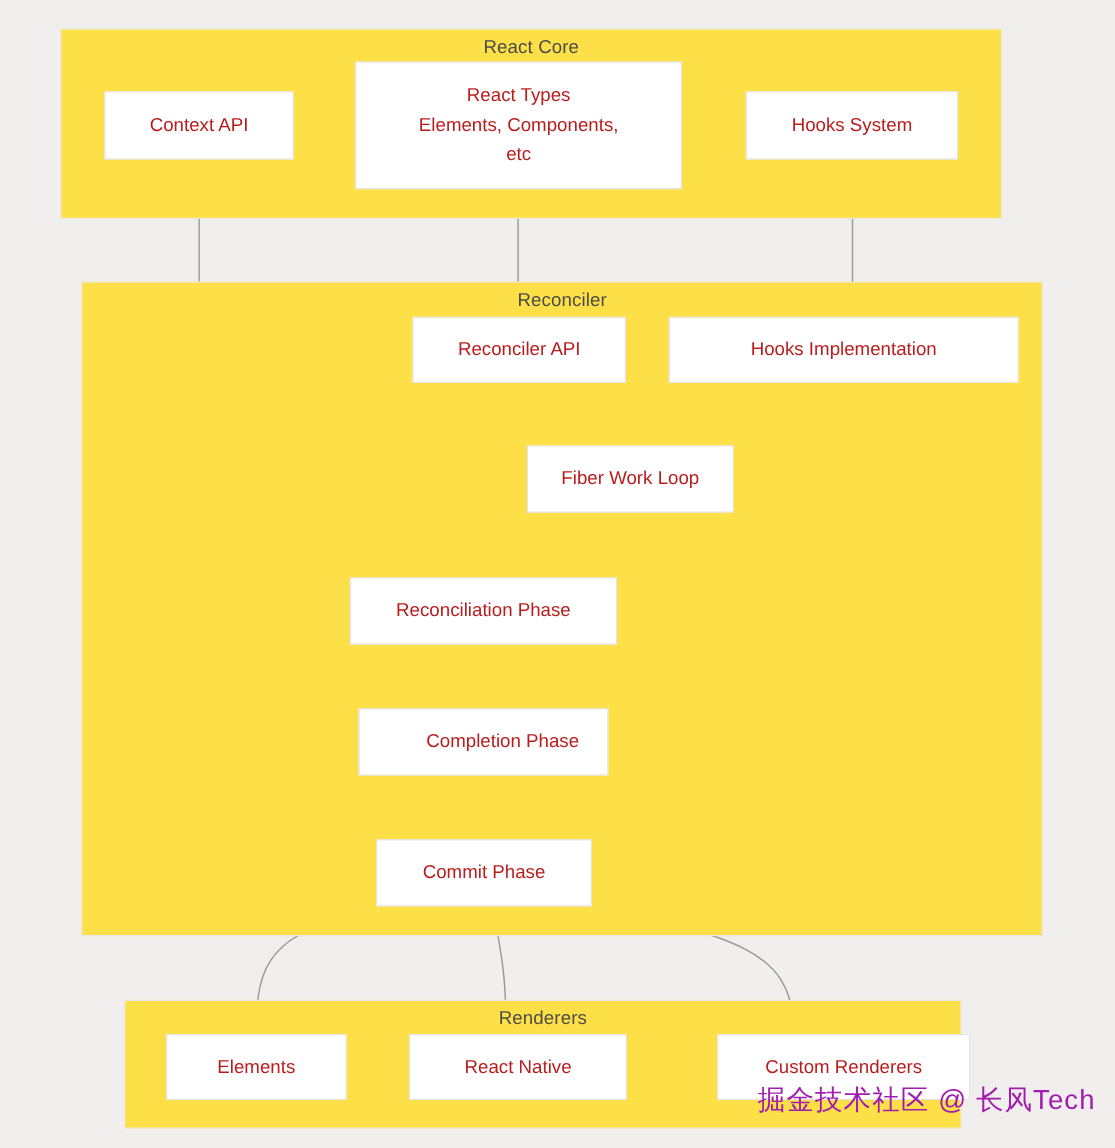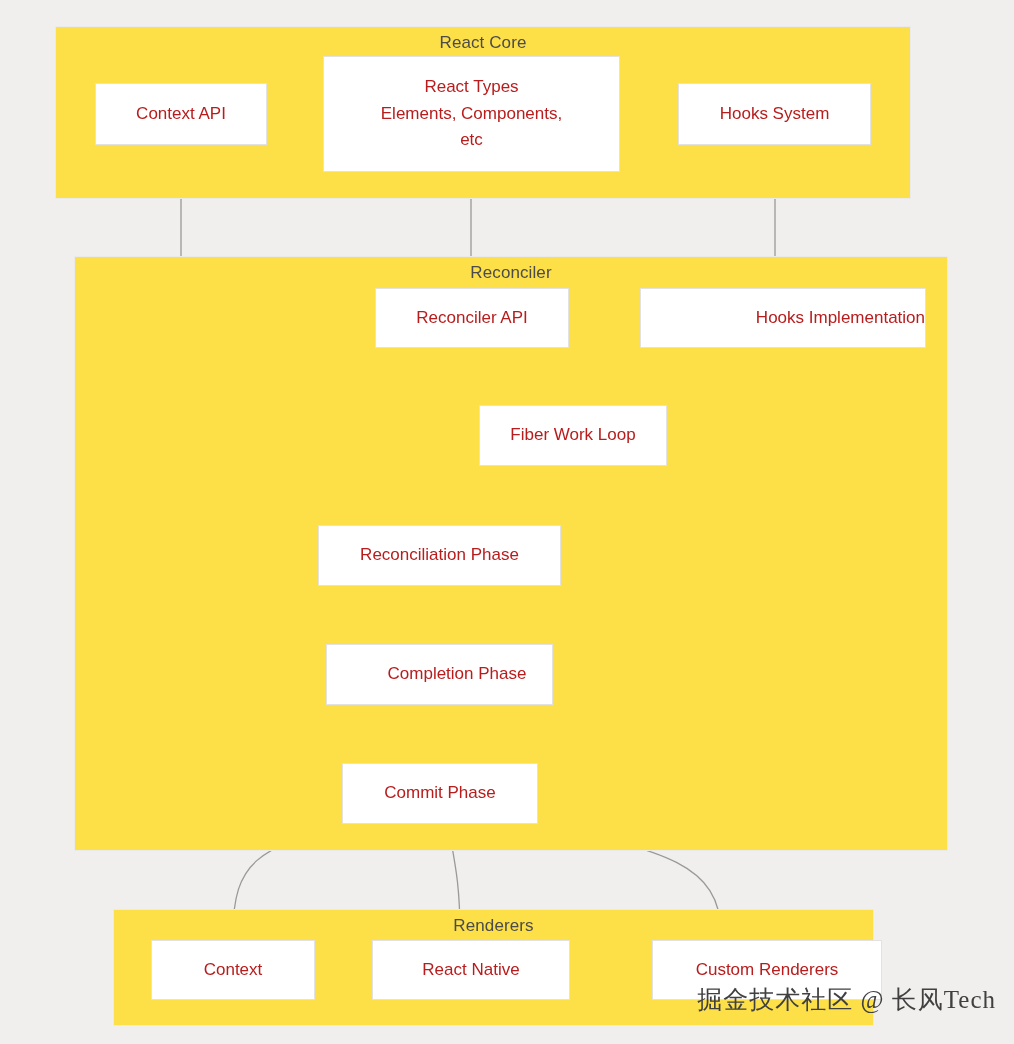--- a/index.html
+++ b/index.html
@@ -56,25 +56,25 @@
     text-align: center;
     line-height: 1.55;
     z-index: 2;
   }
   .node .line { display: block; white-space: nowrap; }
   .watermark {
     position: absolute;
     right: 18px;
     bottom: 28px;
     font-size: 25px;
-    color: #404040;
+    color: #a21caf;
     letter-spacing: 1px;
     white-space: nowrap;
     z-index: 5;
-    font-family: Liberation Serif, serif;
+    font-family: Liberation Sans, sans-serif;
   }
 </style>
 </head>
 <body>
 
 <div id="stage">
 
   <svg id="edges" viewBox="0 0 1014 1044">
     <defs>
       <marker id="arrow" markerWidth="10" markerHeight="10" refX="8" refY="4" orient="auto" markerUnits="userSpaceOnUse">
@@ -113,37 +113,37 @@
       <span class="line">React Types</span>
       <span class="line">Elements, Components,</span>
       <span class="line">etc</span>
     </div>
   <div class="node" id="node-hooks-system" style="left: 678px; top: 83px; width: 193px; height: 62px;">
       <span class="line">Hooks System</span>
     </div>
   <div class="node" id="node-reconciler-api" style="left: 375px; top: 288px; width: 194px; height: 60px;">
       <span class="line">Reconciler API</span>
     </div>
-  <div class="node" id="node-hooks-implementation" style="left: 640px; top: 288px; width: 286px; height: 60px; align-items: flex-end;">
+  <div class="node" id="node-hooks-implementation" style="left: 608px; top: 288px; width: 318px; height: 60px;">
       <span class="line">Hooks Implementation</span>
     </div>
   <div class="node" id="node-fiber-work-loop" style="left: 479px; top: 405px; width: 188px; height: 61px;">
       <span class="line">Fiber Work Loop</span>
     </div>
   <div class="node" id="node-reconciliation-phase" style="left: 318px; top: 525px; width: 243px; height: 61px;">
       <span class="line">Reconciliation Phase</span>
     </div>
   <div class="node" id="node-completion-phase" style="left: 326px; top: 644px; width: 227px; height: 61px; padding-left: 35px;">
       <span class="line">Completion Phase</span>
     </div>
   <div class="node" id="node-commit-phase" style="left: 342px; top: 763px; width: 196px; height: 61px;">
       <span class="line">Commit Phase</span>
     </div>
   <div class="node" id="node-reactdom" style="left: 151px; top: 940px; width: 164px; height: 60px;">
-      <span class="line">Context</span>
+      <span class="line">Elements</span>
     </div>
   <div class="node" id="node-react-native" style="left: 372px; top: 940px; width: 198px; height: 60px;">
       <span class="line">React Native</span>
     </div>
   <div class="node" id="node-custom-renderers" style="left: 607px; top: 940px; width: 230px; height: 60px; margin-left: 45px;">
       <span class="line">Custom Renderers</span>
     </div>
 
   <div class="watermark">掘金技术社区 @ 长风Tech</div>
 </div>

